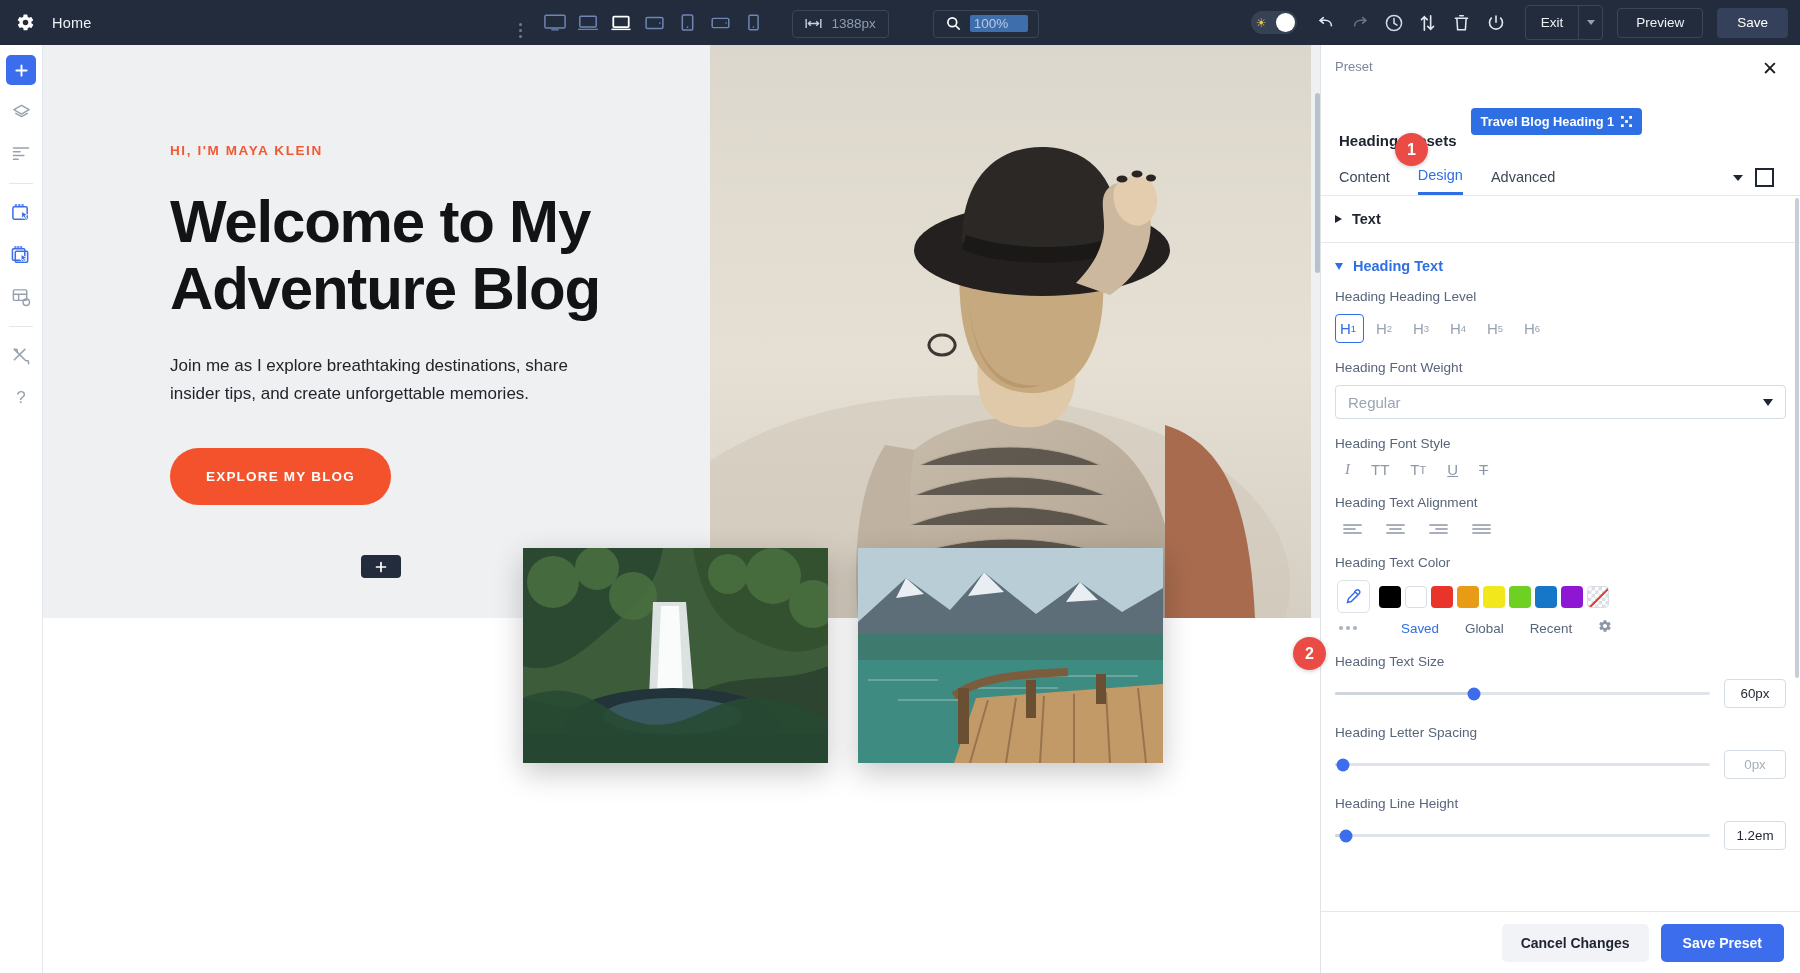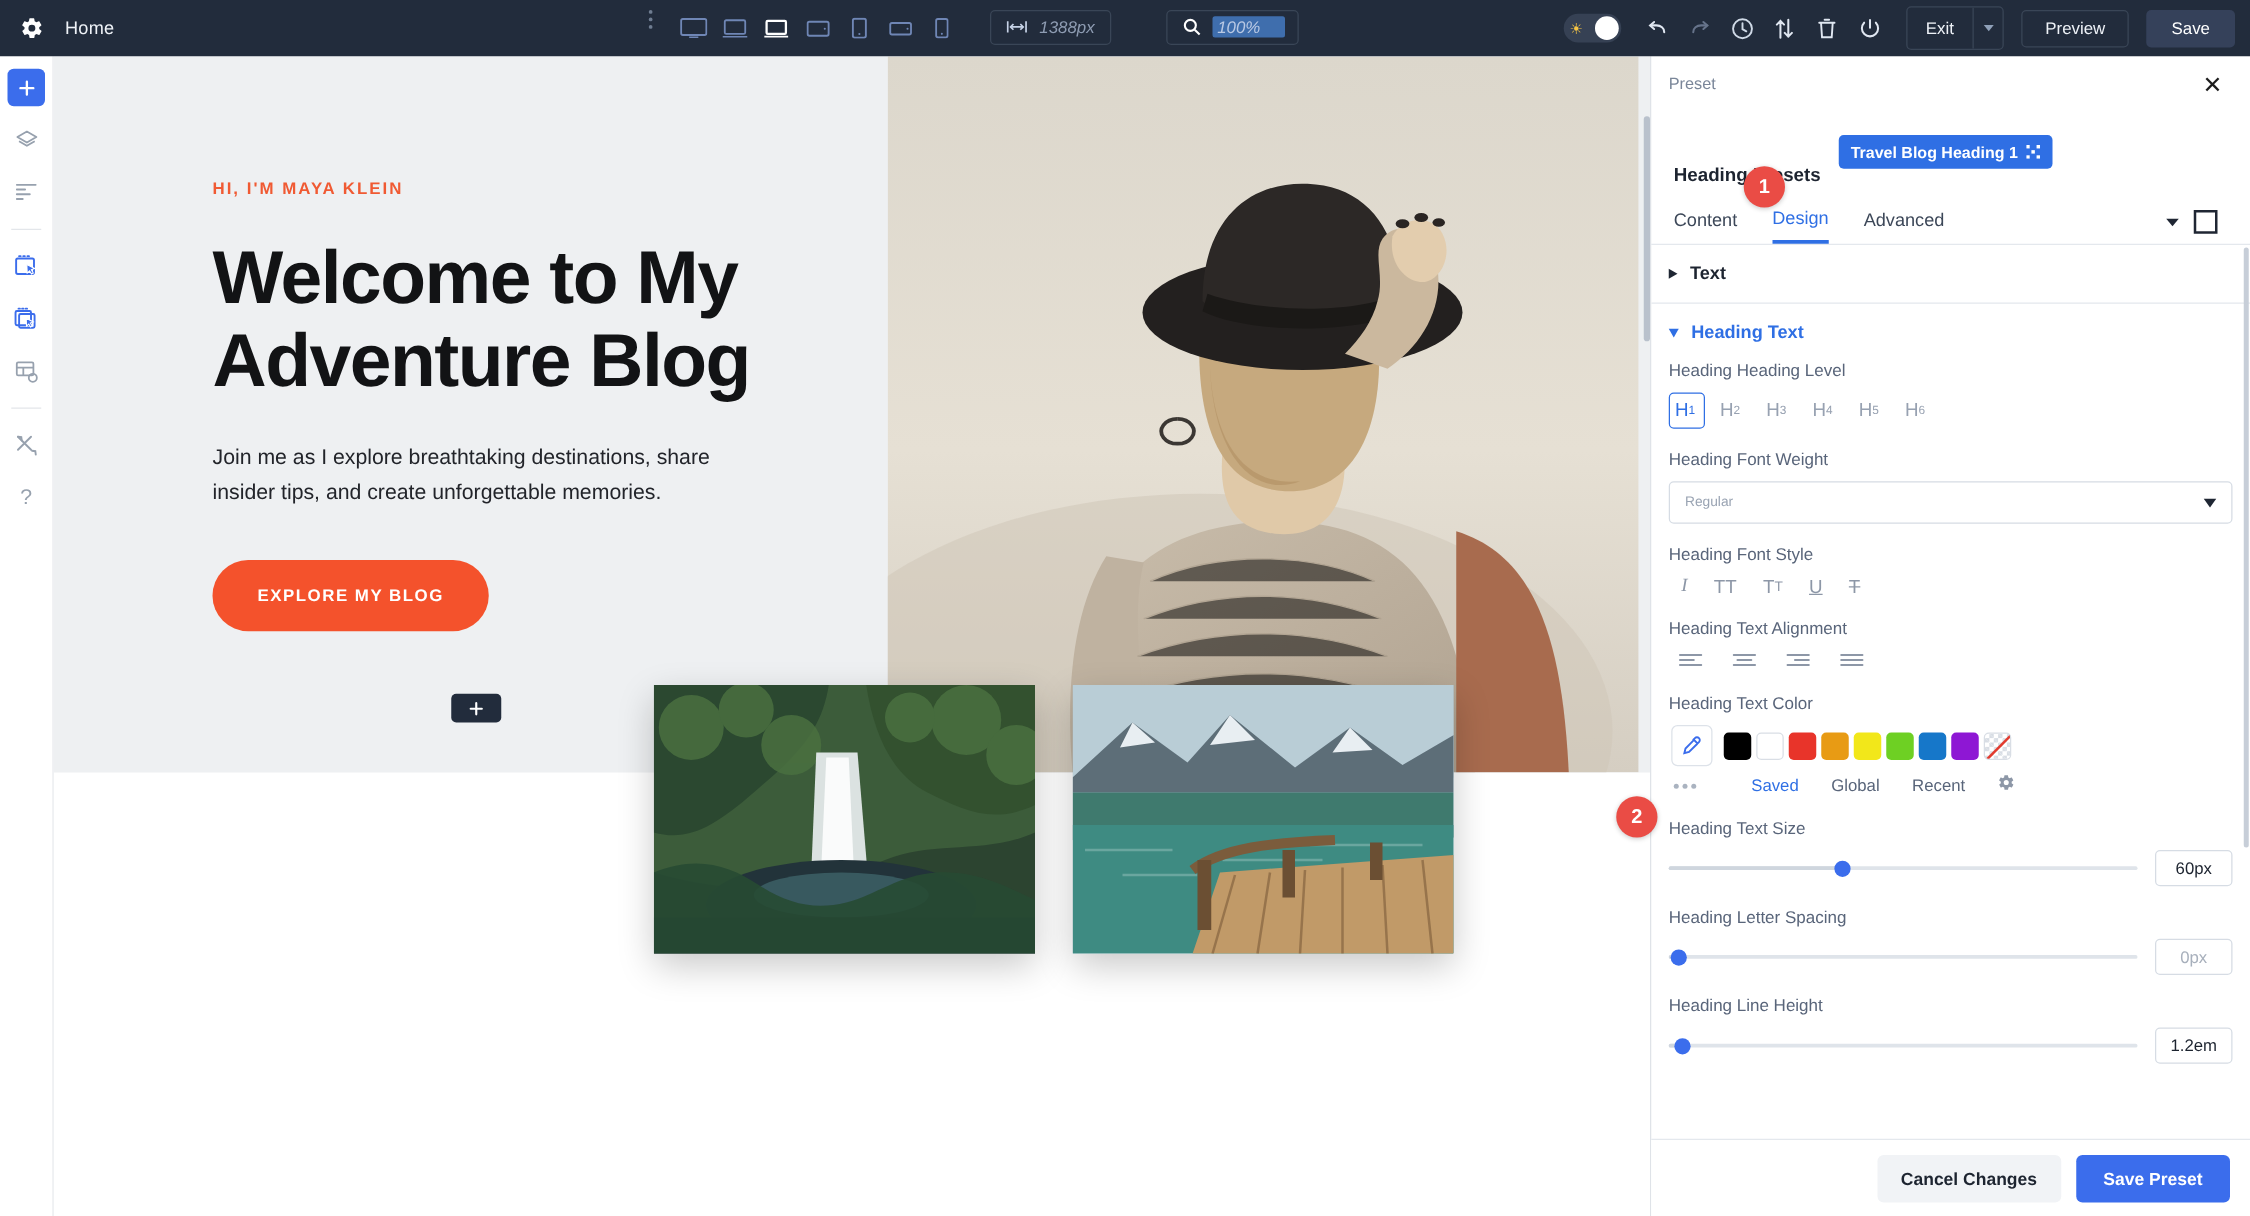--- a/index.html
+++ b/index.html
@@ -11,21 +11,21 @@
   .app { position: relative; width: 1800px; height: 973px; display: flex; flex-direction: column; }
 
   
   .topbar {
     height: 45px; background: #222c3c; display: flex; align-items: center;
     flex: 0 0 45px; color: #e5eaf2; position: relative; z-index: 40;
   }
   .tb-left { display: flex; align-items: center; gap: 16px; padding-left: 14px; width: 300px; }
   .tb-gear { width: 22px; height: 22px; display: flex; align-items: center; justify-content: center; cursor: pointer; }
   .tb-home { font-size: 14.5px; color: #eef2f7; letter-spacing: .2px; }
-  .tb-center { flex: 1; display: flex; align-items: flex-start; justify-content: center; gap: 10px; font-style: italic; }
+  .tb-center { flex: 1; display: flex; align-items: flex-end; justify-content: center; gap: 10px; }
   .dots-v { display: flex; flex-direction: column; gap: 3px; padding: 0 8px; cursor: pointer; }
   .dots-v i { width: 3px; height: 3px; border-radius: 50%; background: #6f7d91; display: block; }
   .dev-group { display: flex; align-items: center; gap: 3px; }
   .dev { width: 30px; height: 30px; display: flex; align-items: center; justify-content: center; border-radius: 3px; cursor: pointer; }
   .dev svg { display: block; }
   .width-box {
     display: flex; align-items: center; gap: 9px; height: 28px; padding: 0 12px;
     border: 1px solid #3a4657; border-radius: 4px; margin-left: 14px;
   }
   .width-val { font-size: 13.5px; color: #8e9cb2; }
@@ -131,21 +131,21 @@
   .hl {
     width: 29px; height: 29px; display: flex; align-items: center; justify-content: flex-start;
     font-size: 15px; color: #97a1b1; border-radius: 4px; cursor: pointer; padding-left: 4px;
   }
   .hl sub { font-size: 9.5px; }
   .hl.active { color: #2f6fe4; border: 1.6px solid #2f6fe4; }
   .select {
     height: 34px; border: 1px solid #d6dce4; border-radius: 4px; display: flex; align-items: center;
     justify-content: space-between; padding: 0 12px; cursor: pointer; background: #fff;
   }
-  .select span { font-size: 11px; color: #9aa4b3; }
+  .select span { font-size: 15px; color: #9aa4b3; }
   .sel-car { width: 0; height: 0; border-left: 5.5px solid transparent; border-right: 5.5px solid transparent; border-top: 7px solid #1f2633; }
   .style-row { display: flex; gap: 21px; padding-left: 10px; }
   .style-ic { font-size: 15px; color: #8d97a7; cursor: pointer; display: flex; align-items: center; }
   .align-row { display: flex; gap: 24px; padding-left: 8px; }
   .align-ic { cursor: pointer; }
 
   .color-row { display: flex; align-items: center; gap: 9px; padding-left: 2px; }
   .eyedrop {
     width: 33px; height: 33px; border: 1px solid #dde2e9; border-radius: 5px;
     display: flex; align-items: center; justify-content: center; cursor: pointer;

